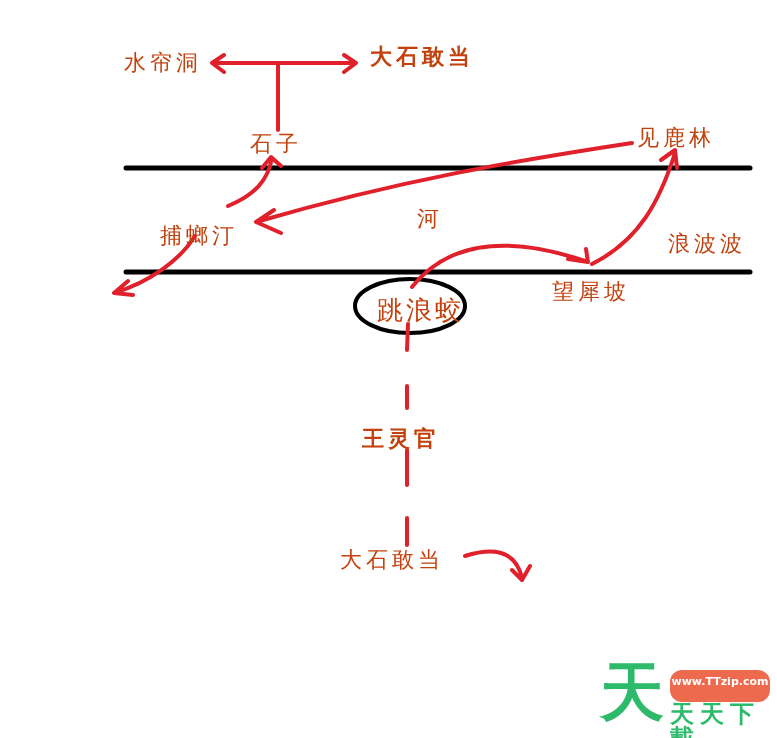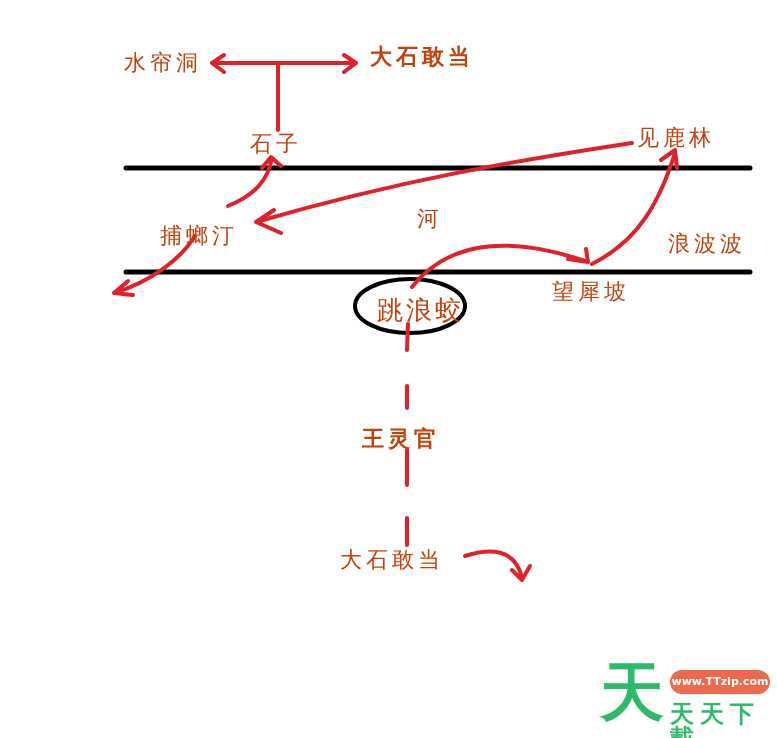--- a/index.html
+++ b/index.html
@@ -5,21 +5,21 @@
   html, body { margin:0; padding:0; background:#ffffff; }
   body { width:777px; height:738px; position:relative; overflow:hidden;
          font-family:"DejaVu Serif", "Liberation Serif", serif; }
   #stage { position:absolute; left:0; top:0; width:777px; height:738px; }
   .lbl { position:absolute; font-size:22px; color:#c2410c; letter-spacing:4px; white-space:nowrap; line-height:1; }
   .lbl.bold { font-weight:bold; }
   svg.draw { position:absolute; left:0; top:0; }
   .logo { position:absolute; left:600px; top:660px; width:175px; height:76px; }
   .logo-big { position:absolute; left:0; top:0; font-family:"DejaVu Sans", sans-serif; font-weight:bold;
               font-size:64px; line-height:1; color:#2dbb6b; }
-  .logo-pill { position:absolute; left:70px; top:10px; width:100px; height:24px; border-radius:12px;
+  .logo-pill { position:absolute; left:70px; top:10px; width:100px; height:32px; border-radius:12px;
                background:#ee6a4e; color:#fff; font-family:"DejaVu Sans", sans-serif; font-weight:bold;
                font-size:11px; line-height:24px; text-align:center; }
   .logo-sub { position:absolute; left:70px; top:42px; font-family:"DejaVu Sans", sans-serif; font-weight:bold;
               font-size:24px; line-height:1; color:#2dbb6b; letter-spacing:6px; }
 </style>
 </head>
 <body>
 
 <div id="stage">
   <svg class="draw" width="777" height="738">

